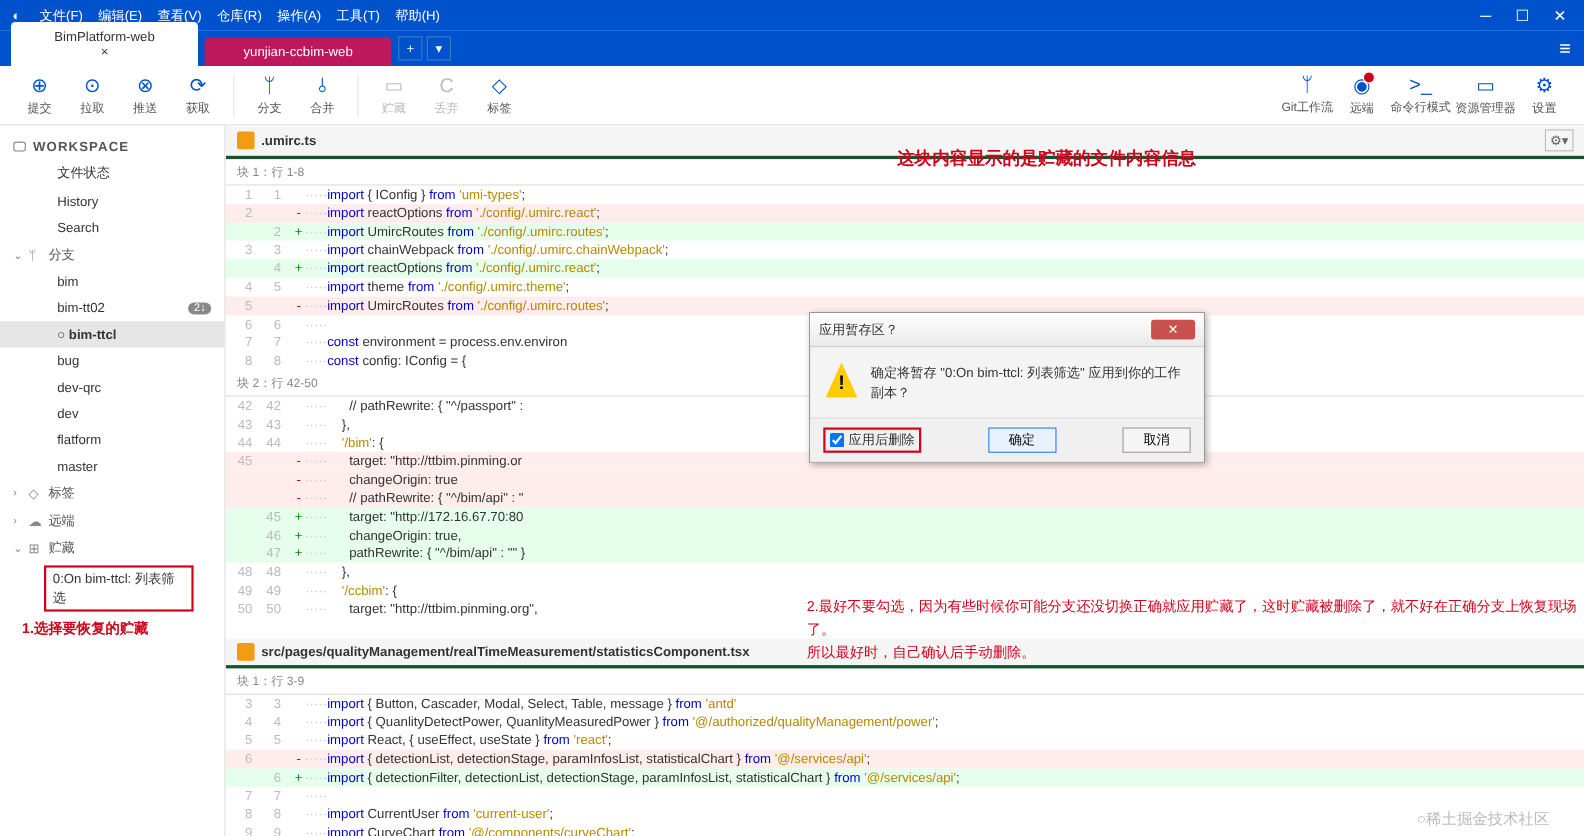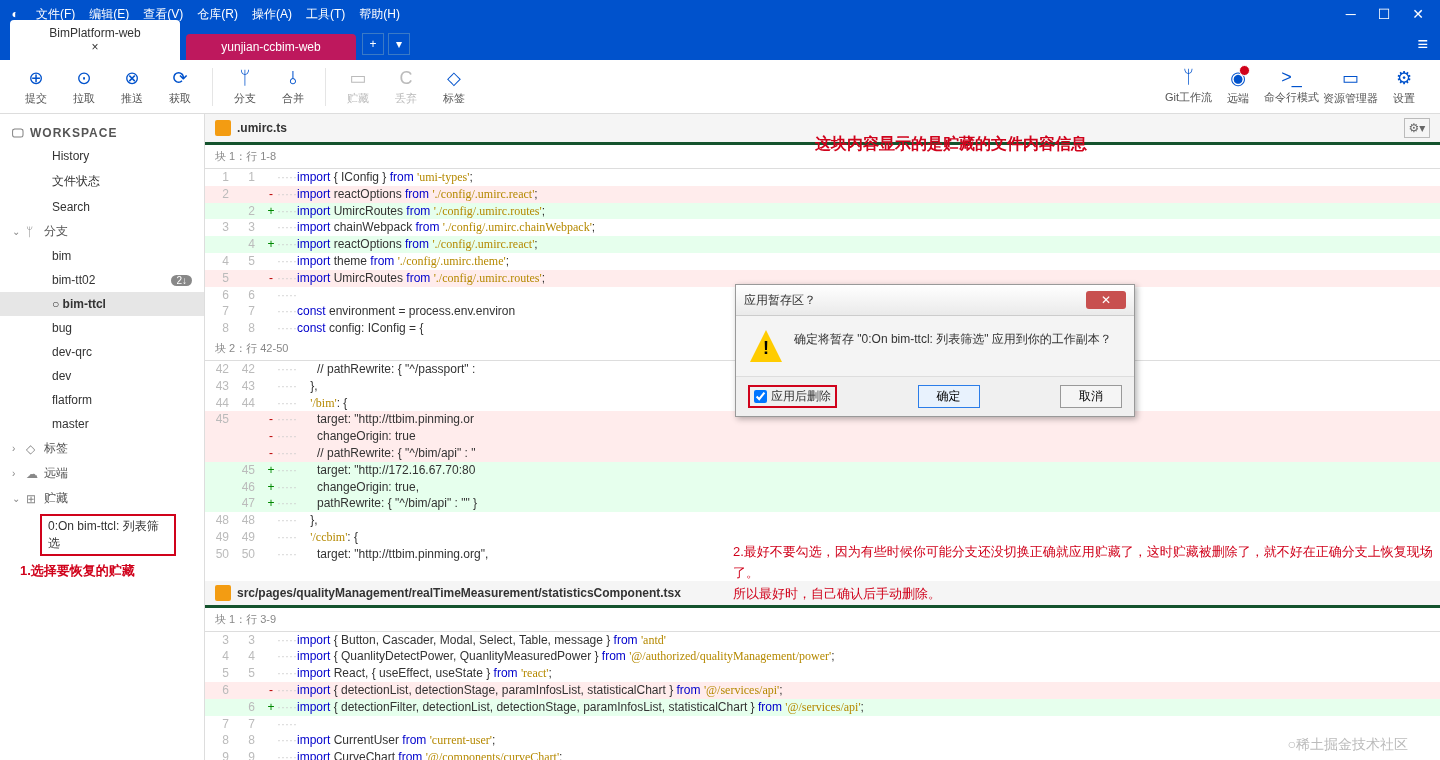--- a/index.html
+++ b/index.html
@@ -45,24 +45,24 @@
 .ln { width: 30px; text-align: right; color: #bbb; padding-right: 6px; }
 .ln2 { width: 30px; text-align: right; color: #bbb; padding-right: 10px; }
 .sign { width: 12px; text-align: center; }
 .txt { flex: 1; white-space: pre; }
 .dots { color: #ccc; }
 .bg-del { background: #ffecec; }
 .bg-add { background: #e6ffed; }
 .bg-del .sign { color: #b00; }
 .bg-add .sign { color: #080; }
 .kw { color: #0000cc; }
-.str { color: #b58900; font-family: Liberation Serif, serif; }
+.str { color: #b58900; }
 .anno-top { position: absolute; top: 20px; left: 610px; color: #d0021b; font-size: 16px; font-weight: bold; }
 .anno-mid { position: absolute; top: 428px; left: 528px; color: #d0021b; font-size: 13px; line-height: 1.6; }
-.dialog { position: absolute; top: 170px; left: 530px; width: 400px; background: #f4f4f4; border: 1px solid #999; box-shadow: 2px 2px 6px rgba(0,0,0,0.3); z-index: 10; }
+.dialog { position: absolute; top: 170px; left: 530px; width: 360px; background: #f4f4f4; border: 1px solid #999; box-shadow: 2px 2px 6px rgba(0,0,0,0.3); z-index: 10; }
 .dlg-title { display: flex; align-items: center; padding: 6px 8px; font-size: 12px; background: linear-gradient(#fff,#eaeaea); border-bottom: 1px solid #ccc; }
 .dlg-close { margin-left: auto; width: 40px; height: 18px; background: #c8504f; border-radius: 3px; color: #fff; display: flex; align-items: center; justify-content: center; font-size: 12px; }
 .dlg-body { padding: 14px; display: flex; gap: 12px; font-size: 12px; line-height: 1.5; }
 .dlg-warn { width: 32px; height: 32px; background: #ffcc00; clip-path: polygon(50% 0, 100% 100%, 0 100%); display: flex; align-items: flex-end; justify-content: center; color: #000; font-weight: bold; font-size: 18px; }
 .dlg-foot { display: flex; align-items: center; padding: 8px 12px; gap: 10px; border-top: 1px solid #ddd; background: #f0f0f0; }
 .dlg-chk { border: 2px solid #d0021b; padding: 1px 4px; display: flex; align-items: center; gap: 4px; justify-content: flex-end; }
 .dlg-btn { margin-left: auto; border: 1px solid #2b7de9; background: #e8f2fd; padding: 2px 18px; font-size: 12px; }
 .dlg-btn.plain { border: 1px solid #999; background: #f5f5f5; }
 .footer-brand { position: absolute; bottom: 6px; right: 32px; color: #bbb; font-size: 14px; }
 </style>
@@ -164,22 +164,22 @@
       </div>
     </div>
 </div>
 
 <div class="main">
   <div class="sidebar">
     <div class="side-section bold">
       <span class="sico">🖵</span>
       <span>WORKSPACE</span>
     </div>
+    <div class="side-item">文件状态</div>
     <div class="side-item">History</div>
-    <div class="side-item">文件状态</div>
     <div class="side-item">Search</div>
 
     <div class="side-section">
       <span class="chev">⌄</span>
       <span class="sico">ᛘ</span>
       <span>分支</span>
     </div>
     <div id="branch-list">
         <div class="side-item">bim</div>
         <div class="side-item">bim-tt02<span class="count">2↓</span></div>

